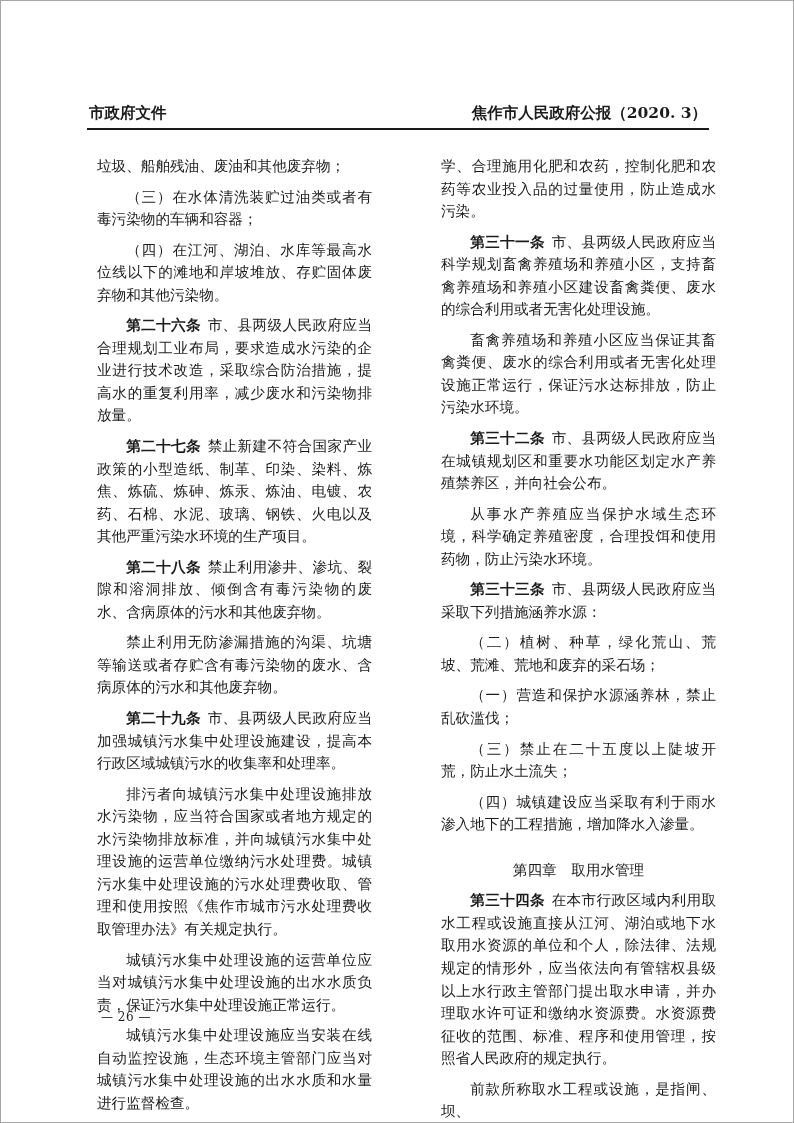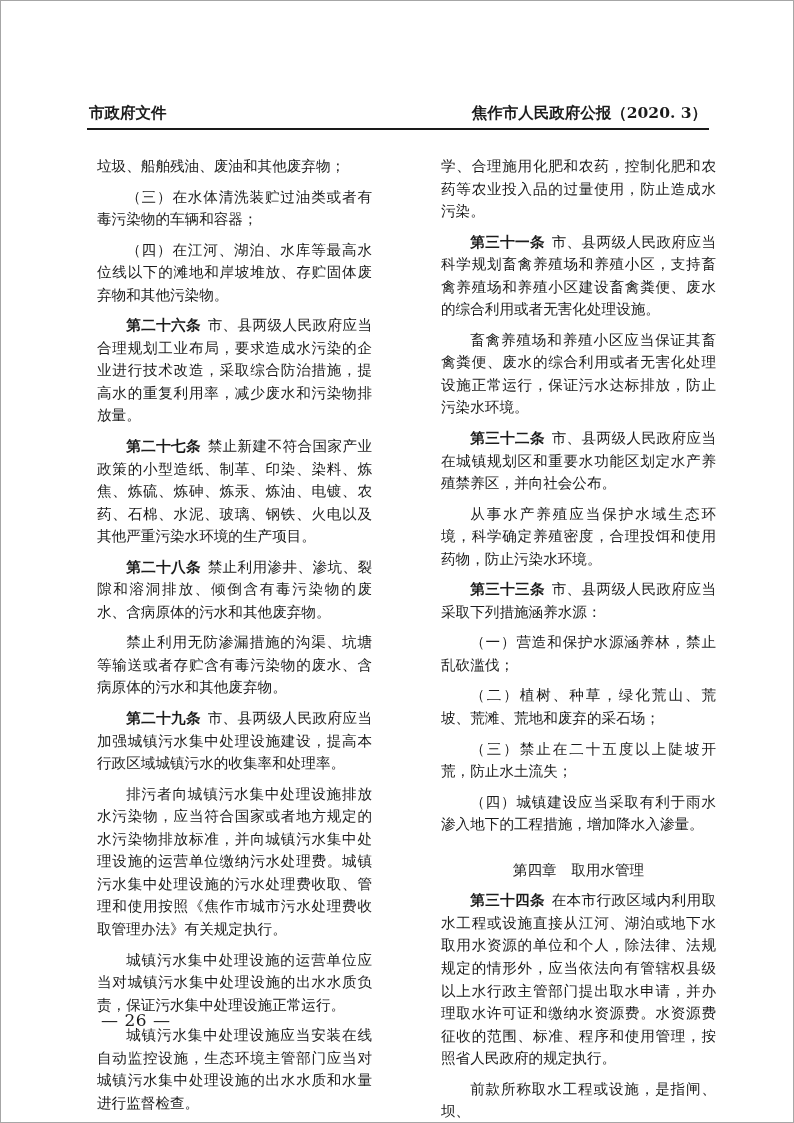--- a/index.html
+++ b/index.html
@@ -31,21 +31,21 @@
   .col-right { left:432px; }
   .para { margin:8px; padding:0; }
   .para.indent { text-indent:2em; }
   .para .lead { font-weight:bold; margin-right:0.45em; }
   .para.chapter {
     text-align:center; font-weight:normal; text-indent:0;
     margin-top:23px;
   }
   .footer {
     position:absolute; left:100px; top:1009px;
-    font-size:17px; letter-spacing:0.5px;
+    font-size:12px; letter-spacing:0.5px;
   }
 </style>
 </head>
 <body>
 
 <div class="page">
   <div class="header">
     <span class="h-left">市政府文件</span>
     <span class="h-right">焦作市人民政府公报（2020. 3）</span>
   </div>
@@ -64,22 +64,22 @@
       <p class="para indent">城镇污水集中处理设施应当安装在线自动监控设施，生态环境主管部门应当对城镇污水集中处理设施的出水水质和水量进行监督检查。</p>
       <p class="para indent"><span class="lead">第三十条</span>市、县两级农业主管部门和其他有关部门，应当采取措施，指导农业生产者科</p>
     </div>
   <div class="col col-right" id="col-right">
       <p class="para">学、合理施用化肥和农药，控制化肥和农药等农业投入品的过量使用，防止造成水污染。</p>
       <p class="para indent"><span class="lead">第三十一条</span>市、县两级人民政府应当科学规划畜禽养殖场和养殖小区，支持畜禽养殖场和养殖小区建设畜禽粪便、废水的综合利用或者无害化处理设施。</p>
       <p class="para indent">畜禽养殖场和养殖小区应当保证其畜禽粪便、废水的综合利用或者无害化处理设施正常运行，保证污水达标排放，防止污染水环境。</p>
       <p class="para indent"><span class="lead">第三十二条</span>市、县两级人民政府应当在城镇规划区和重要水功能区划定水产养殖禁养区，并向社会公布。</p>
       <p class="para indent">从事水产养殖应当保护水域生态环境，科学确定养殖密度，合理投饵和使用药物，防止污染水环境。</p>
       <p class="para indent"><span class="lead">第三十三条</span>市、县两级人民政府应当采取下列措施涵养水源：</p>
+      <p class="para indent">（二）植树、种草，绿化荒山、荒坡、荒滩、荒地和废弃的采石场；</p>
       <p class="para indent">（一）营造和保护水源涵养林，禁止乱砍滥伐；</p>
-      <p class="para indent">（二）植树、种草，绿化荒山、荒坡、荒滩、荒地和废弃的采石场；</p>
       <p class="para indent">（三）禁止在二十五度以上陡坡开荒，防止水土流失；</p>
       <p class="para indent">（四）城镇建设应当采取有利于雨水渗入地下的工程措施，增加降水入渗量。</p>
       <p class="para chapter">第四章　取用水管理</p>
       <p class="para indent"><span class="lead">第三十四条</span>在本市行政区域内利用取水工程或设施直接从江河、湖泊或地下水取用水资源的单位和个人，除法律、法规规定的情形外，应当依法向有管辖权县级以上水行政主管部门提出取水申请，并办理取水许可证和缴纳水资源费。水资源费征收的范围、标准、程序和使用管理，按照省人民政府的规定执行。</p>
       <p class="para indent">前款所称取水工程或设施，是指闸、坝、</p>
     </div>
   <div class="footer">— 26 —</div>
 </div>
 
 </body></html>

